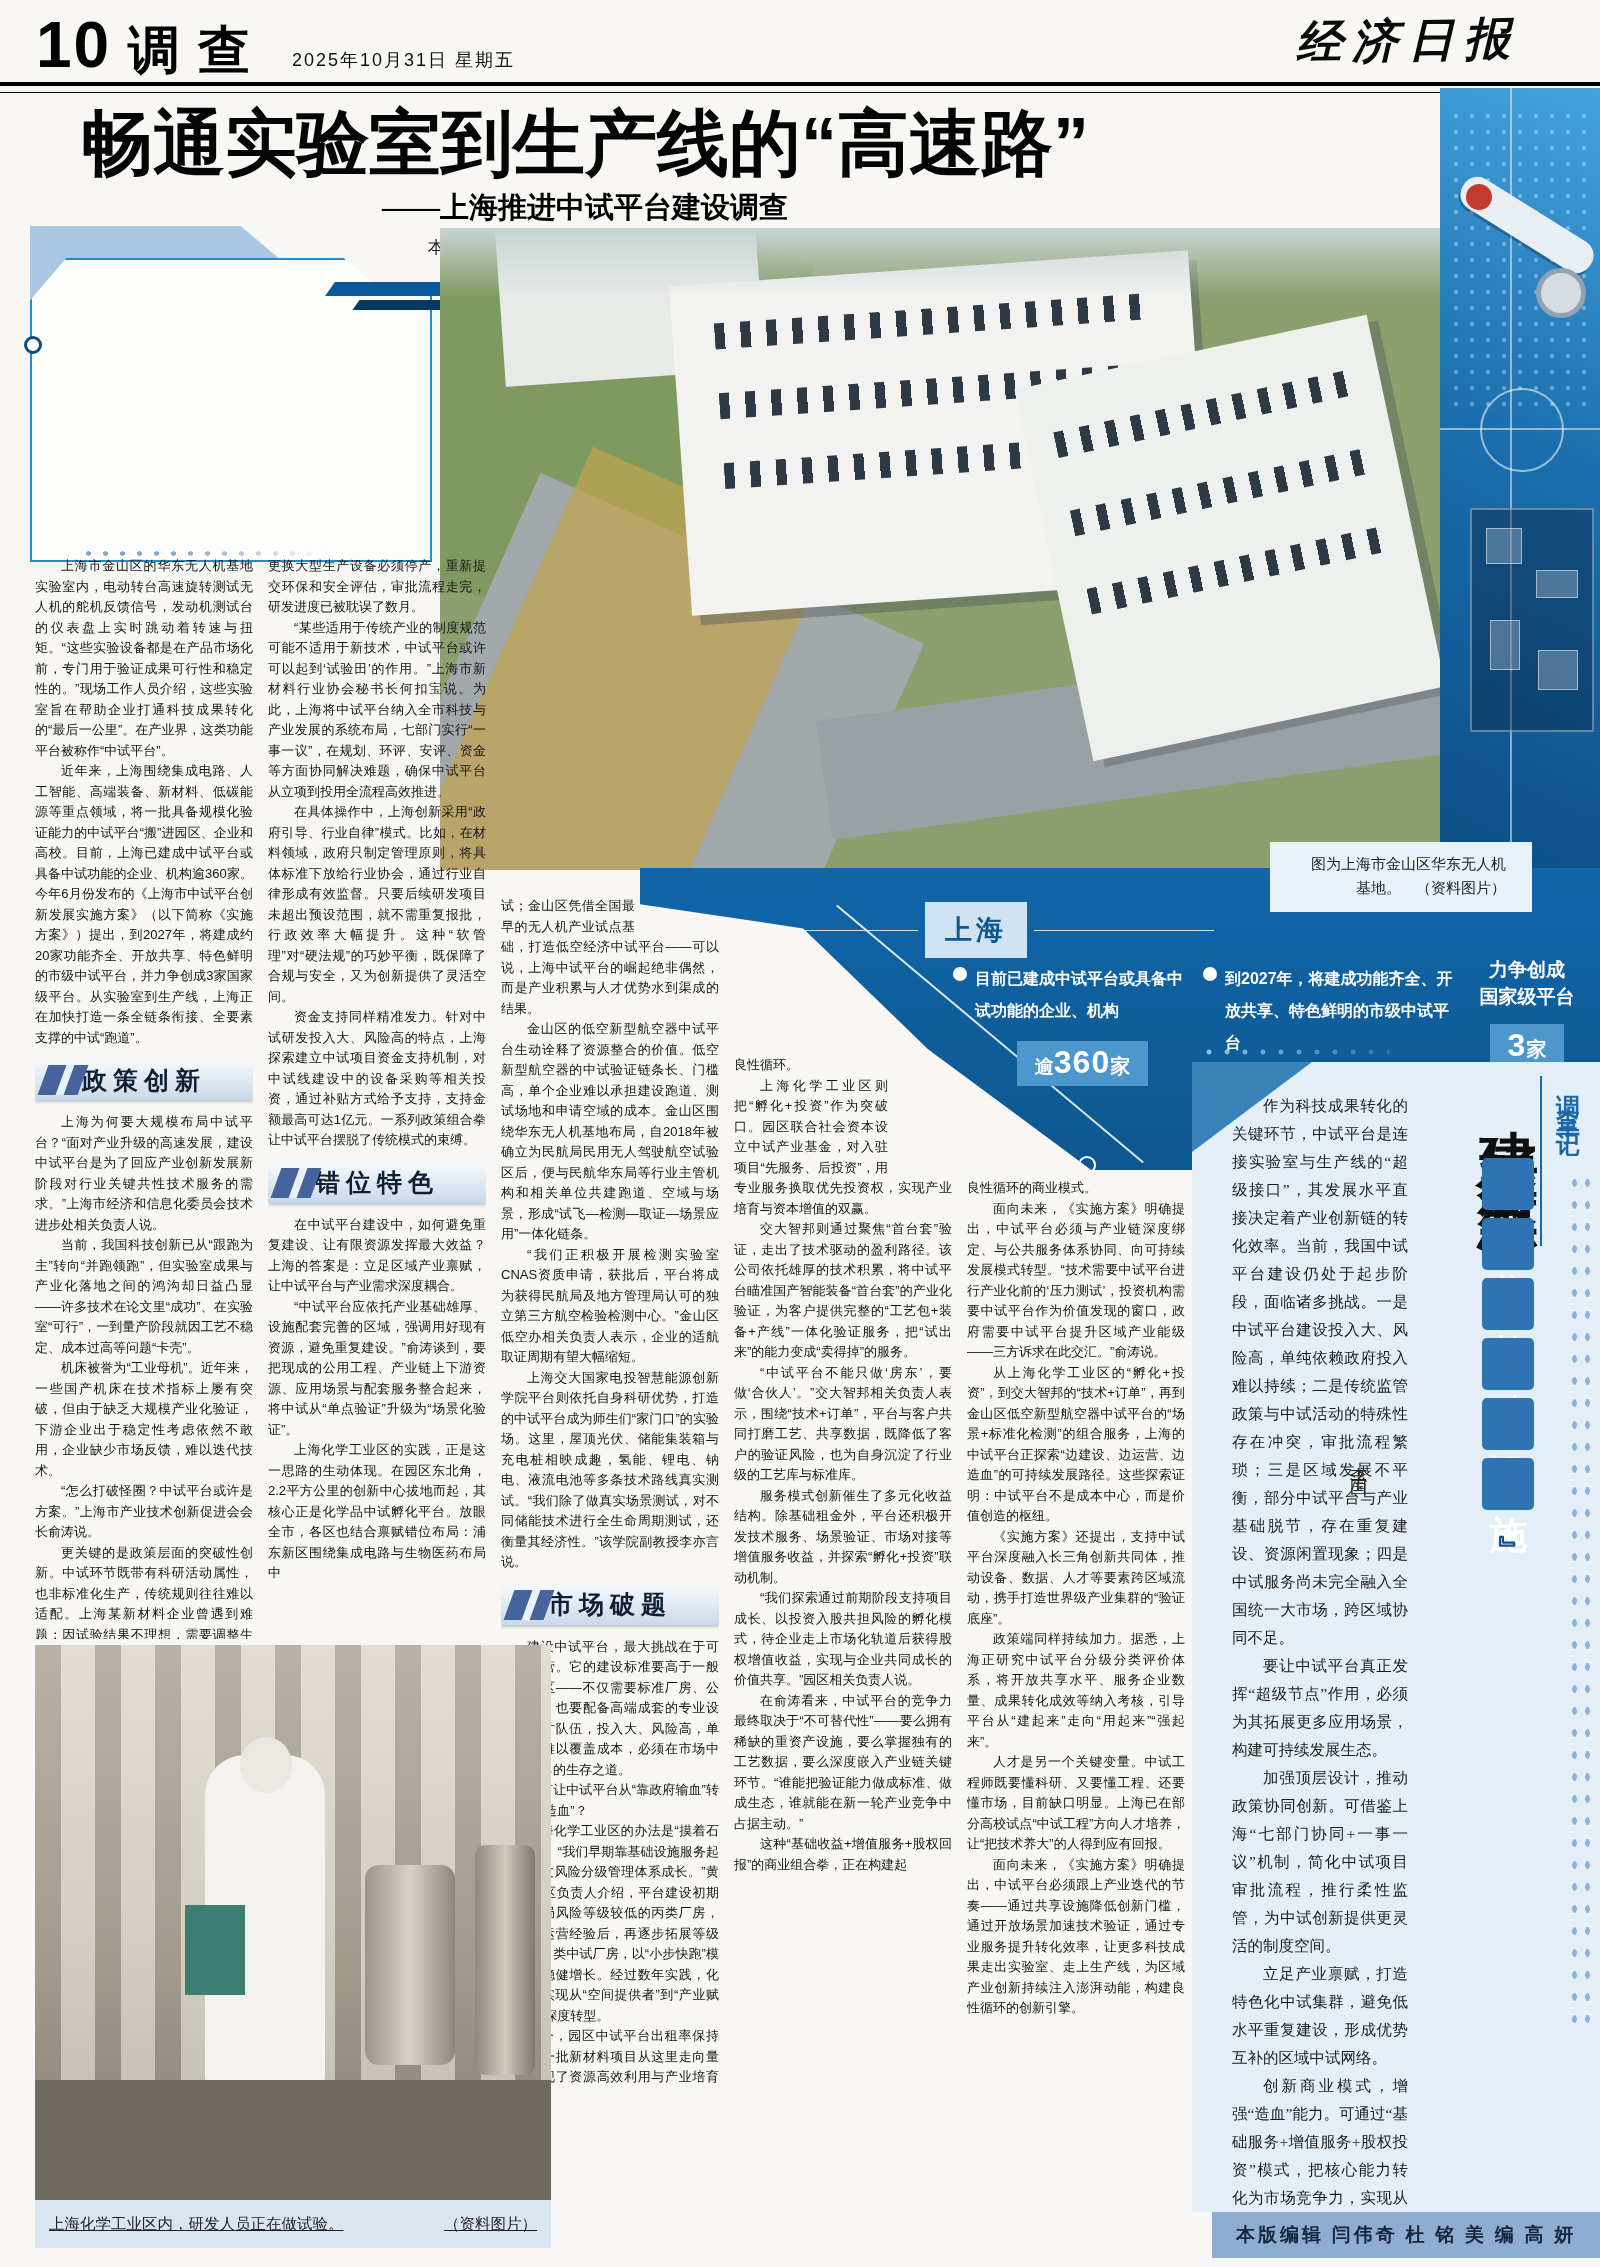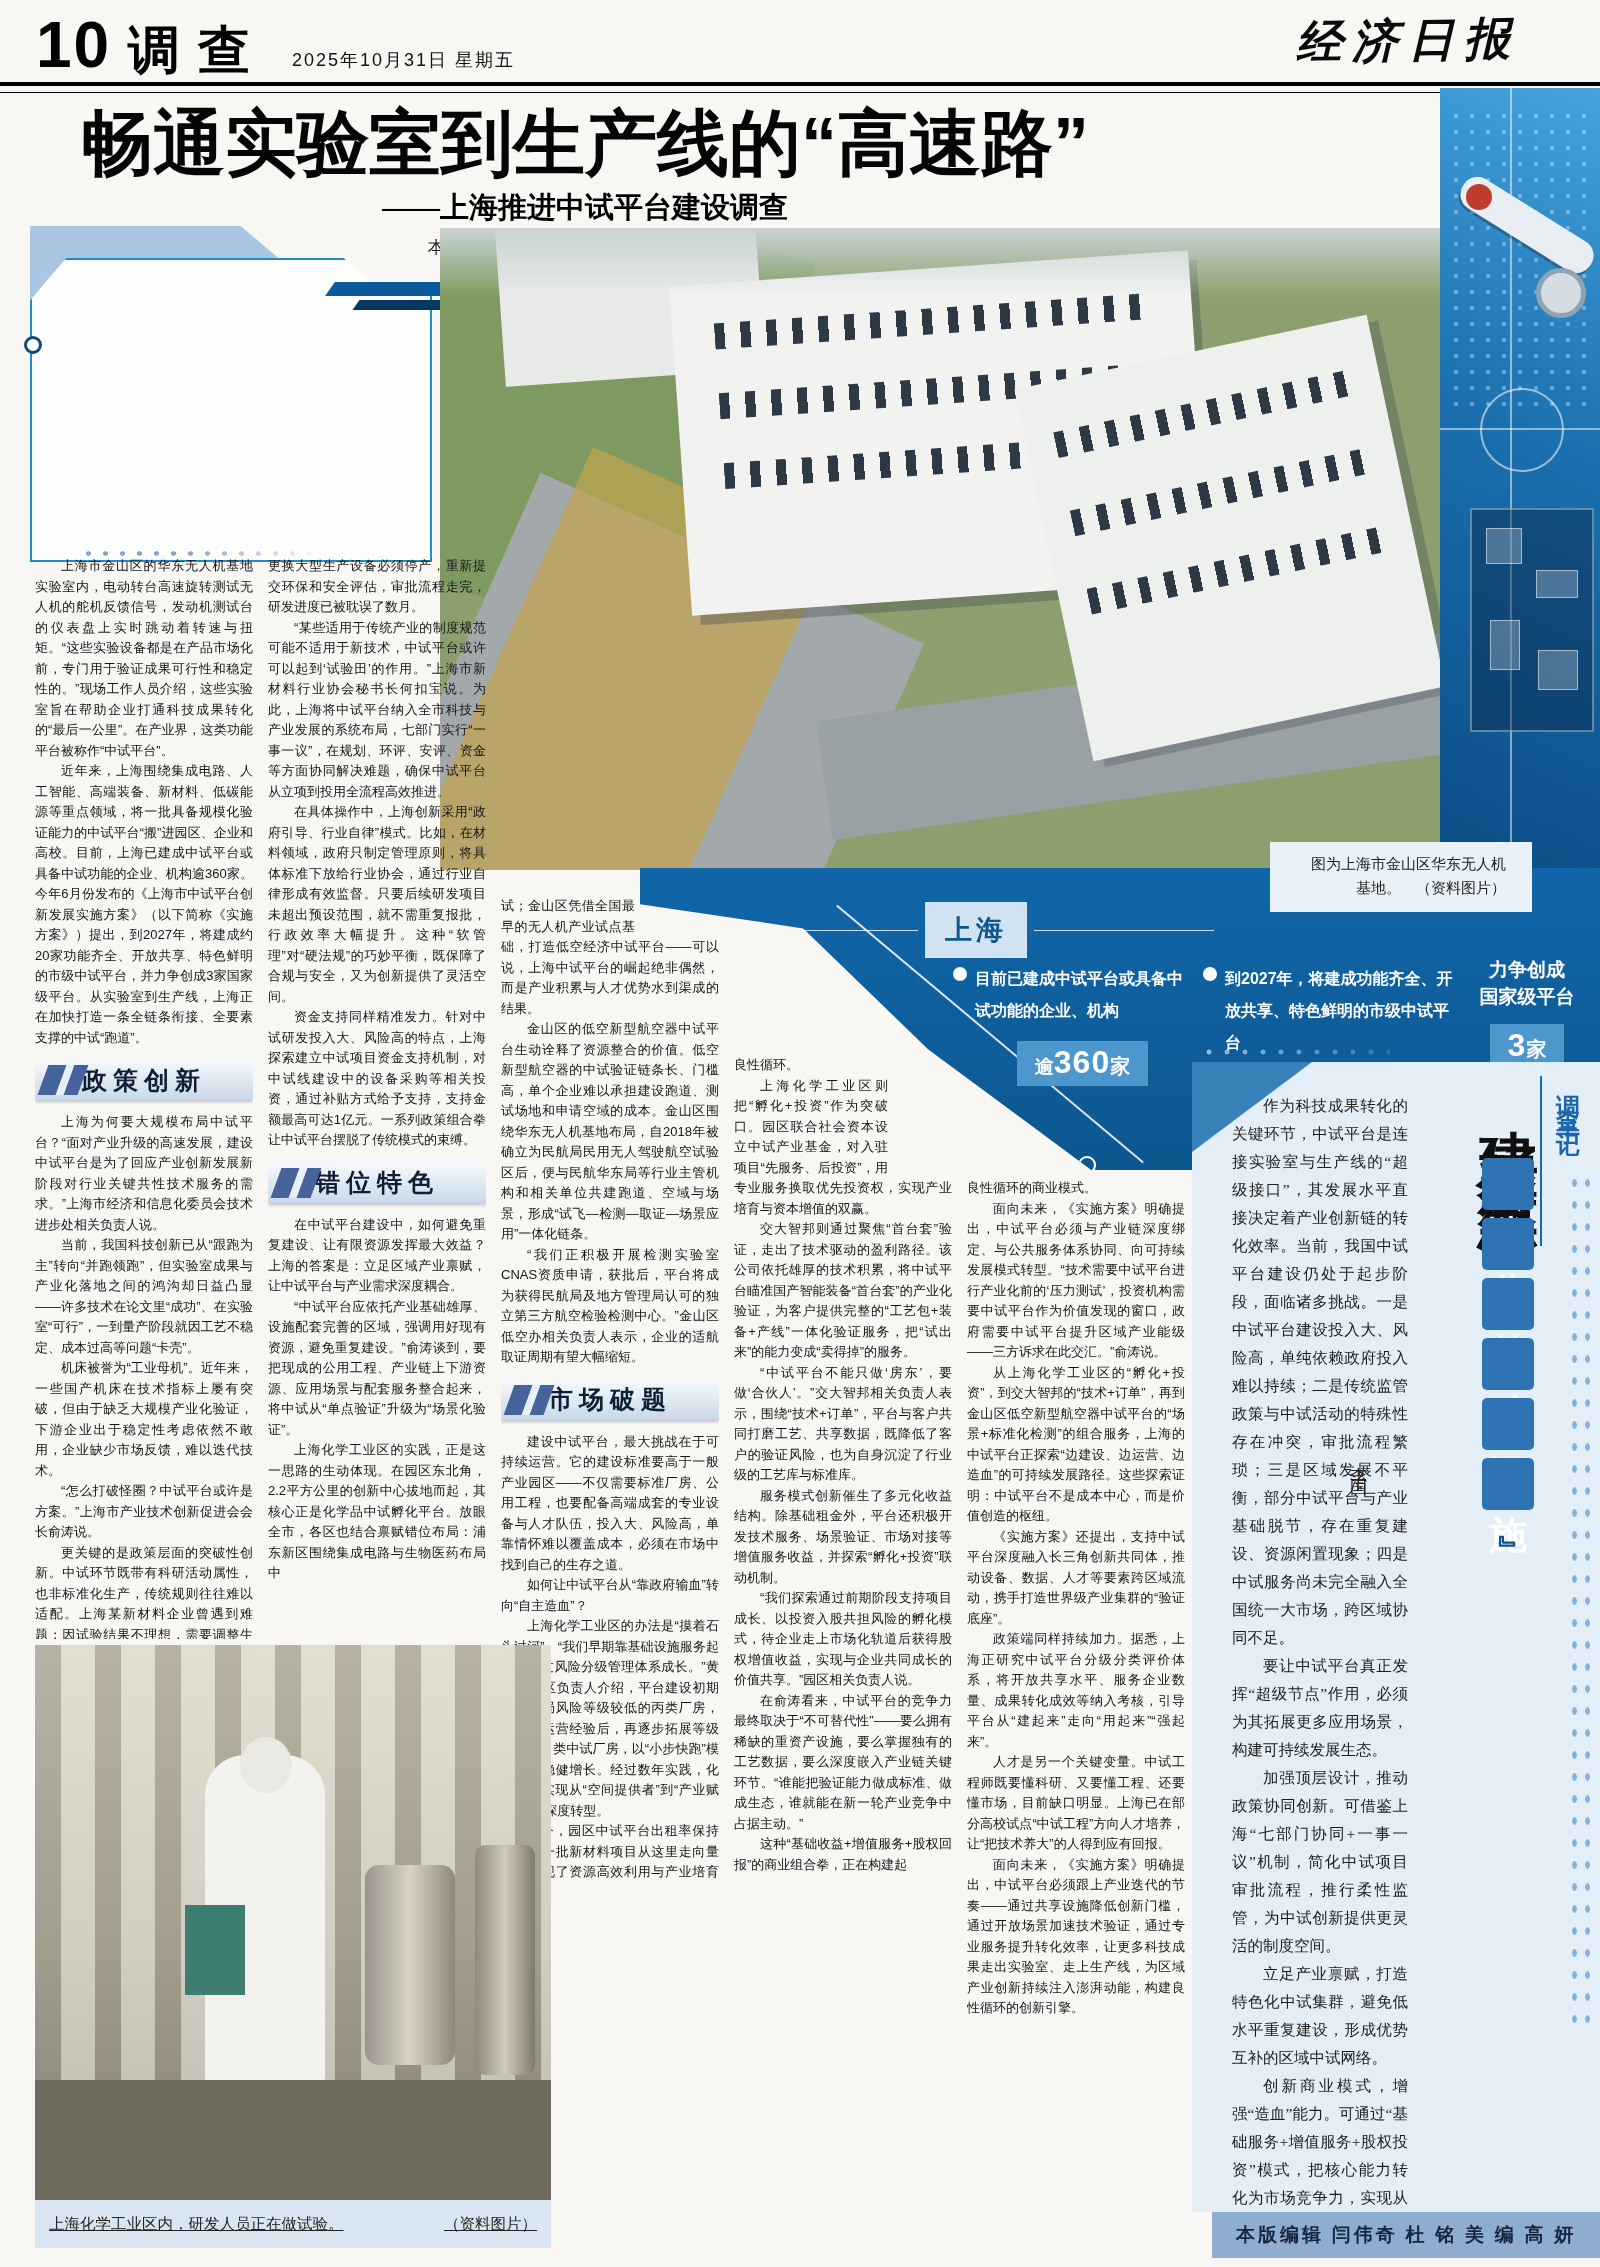--- a/index.html
+++ b/index.html
@@ -247,20 +247,21 @@
       </div>
       <p>在中试平台建设中，如何避免重复建设、让有限资源发挥最大效益？上海的答案是：立足区域产业禀赋，让中试平台与产业需求深度耦合。</p>
       <p>“中试平台应依托产业基础雄厚、设施配套完善的区域，强调用好现有资源，避免重复建设。”俞涛谈到，要把现成的公用工程、产业链上下游资源、应用场景与配套服务整合起来，将中试从“单点验证”升级为“场景化验证”。</p>
       <p>上海化学工业区的实践，正是这一思路的生动体现。在园区东北角，2.2平方公里的创新中心拔地而起，其核心正是化学品中试孵化平台。放眼全市，各区也结合禀赋错位布局：浦东新区围绕集成电路与生物医药布局中</p>
     </div>
   <div class="art col3">
       <div class="spacer-r3"></div>
       <p class="flow">试；金山区凭借全国最早的无人机产业试点基础，打造低空经济中试平台——可以说，上海中试平台的崛起绝非偶然，而是产业积累与人才优势水到渠成的结果。</p>
       <p>金山区的低空新型航空器中试平台生动诠释了资源整合的价值。低空新型航空器的中试验证链条长、门槛高，单个企业难以承担建设跑道、测试场地和申请空域的成本。金山区围绕华东无人机基地布局，自2018年被确立为民航局民用无人驾驶航空试验区后，便与民航华东局等行业主管机构和相关单位共建跑道、空域与场景，形成“试飞—检测—取证—场景应用”一体化链条。</p>
       <p>“我们正积极开展检测实验室CNAS资质申请，获批后，平台将成为获得民航局及地方管理局认可的独立第三方航空检验检测中心。”金山区低空办相关负责人表示，企业的适航取证周期有望大幅缩短。</p>
+      <p>上海交大国家电投智慧能源创新学院平台则依托自身科研优势，打造的中试平台成为师生们“家门口”的实验场。这里，屋顶光伏、储能集装箱与充电桩相映成趣，氢能、锂电、钠电、液流电池等多条技术路线真实测试。“我们除了做真实场景测试，对不同储能技术进行全生命周期测试，还衡量其经济性。”该学院副教授李亦言说。</p>
       <div class="sec-h">
         <span>市场破题</span>
       </div>
       <p>建设中试平台，最大挑战在于可持续运营。它的建设标准要高于一般产业园区——不仅需要标准厂房、公用工程，也要配备高端成套的专业设备与人才队伍，投入大、风险高，单靠情怀难以覆盖成本，必须在市场中找到自己的生存之道。</p>
       <p>如何让中试平台从“靠政府输血”转向“自主造血”？</p>
       <p>上海化学工业区的办法是“摸着石头过河”。“我们早期靠基础设施服务起步，通过风险分级管理体系成长。”黄royal园区负责人介绍，平台建设初期优先布局风险等级较低的丙类厂房，在积累运营经验后，再逐步拓展等级更高的甲类中试厂房，以“小步快跑”模式实现稳健增长。经过数年实践，化工区已实现从“空间提供者”到“产业赋能者”的深度转型。</p>
       <p>如今，园区中试平台出租率保持高位，一批新材料项目从这里走向量产，实现了资源高效利用与产业培育的</p>
     </div>
   <div class="art col4">
       <div class="spacer-r"></div>

